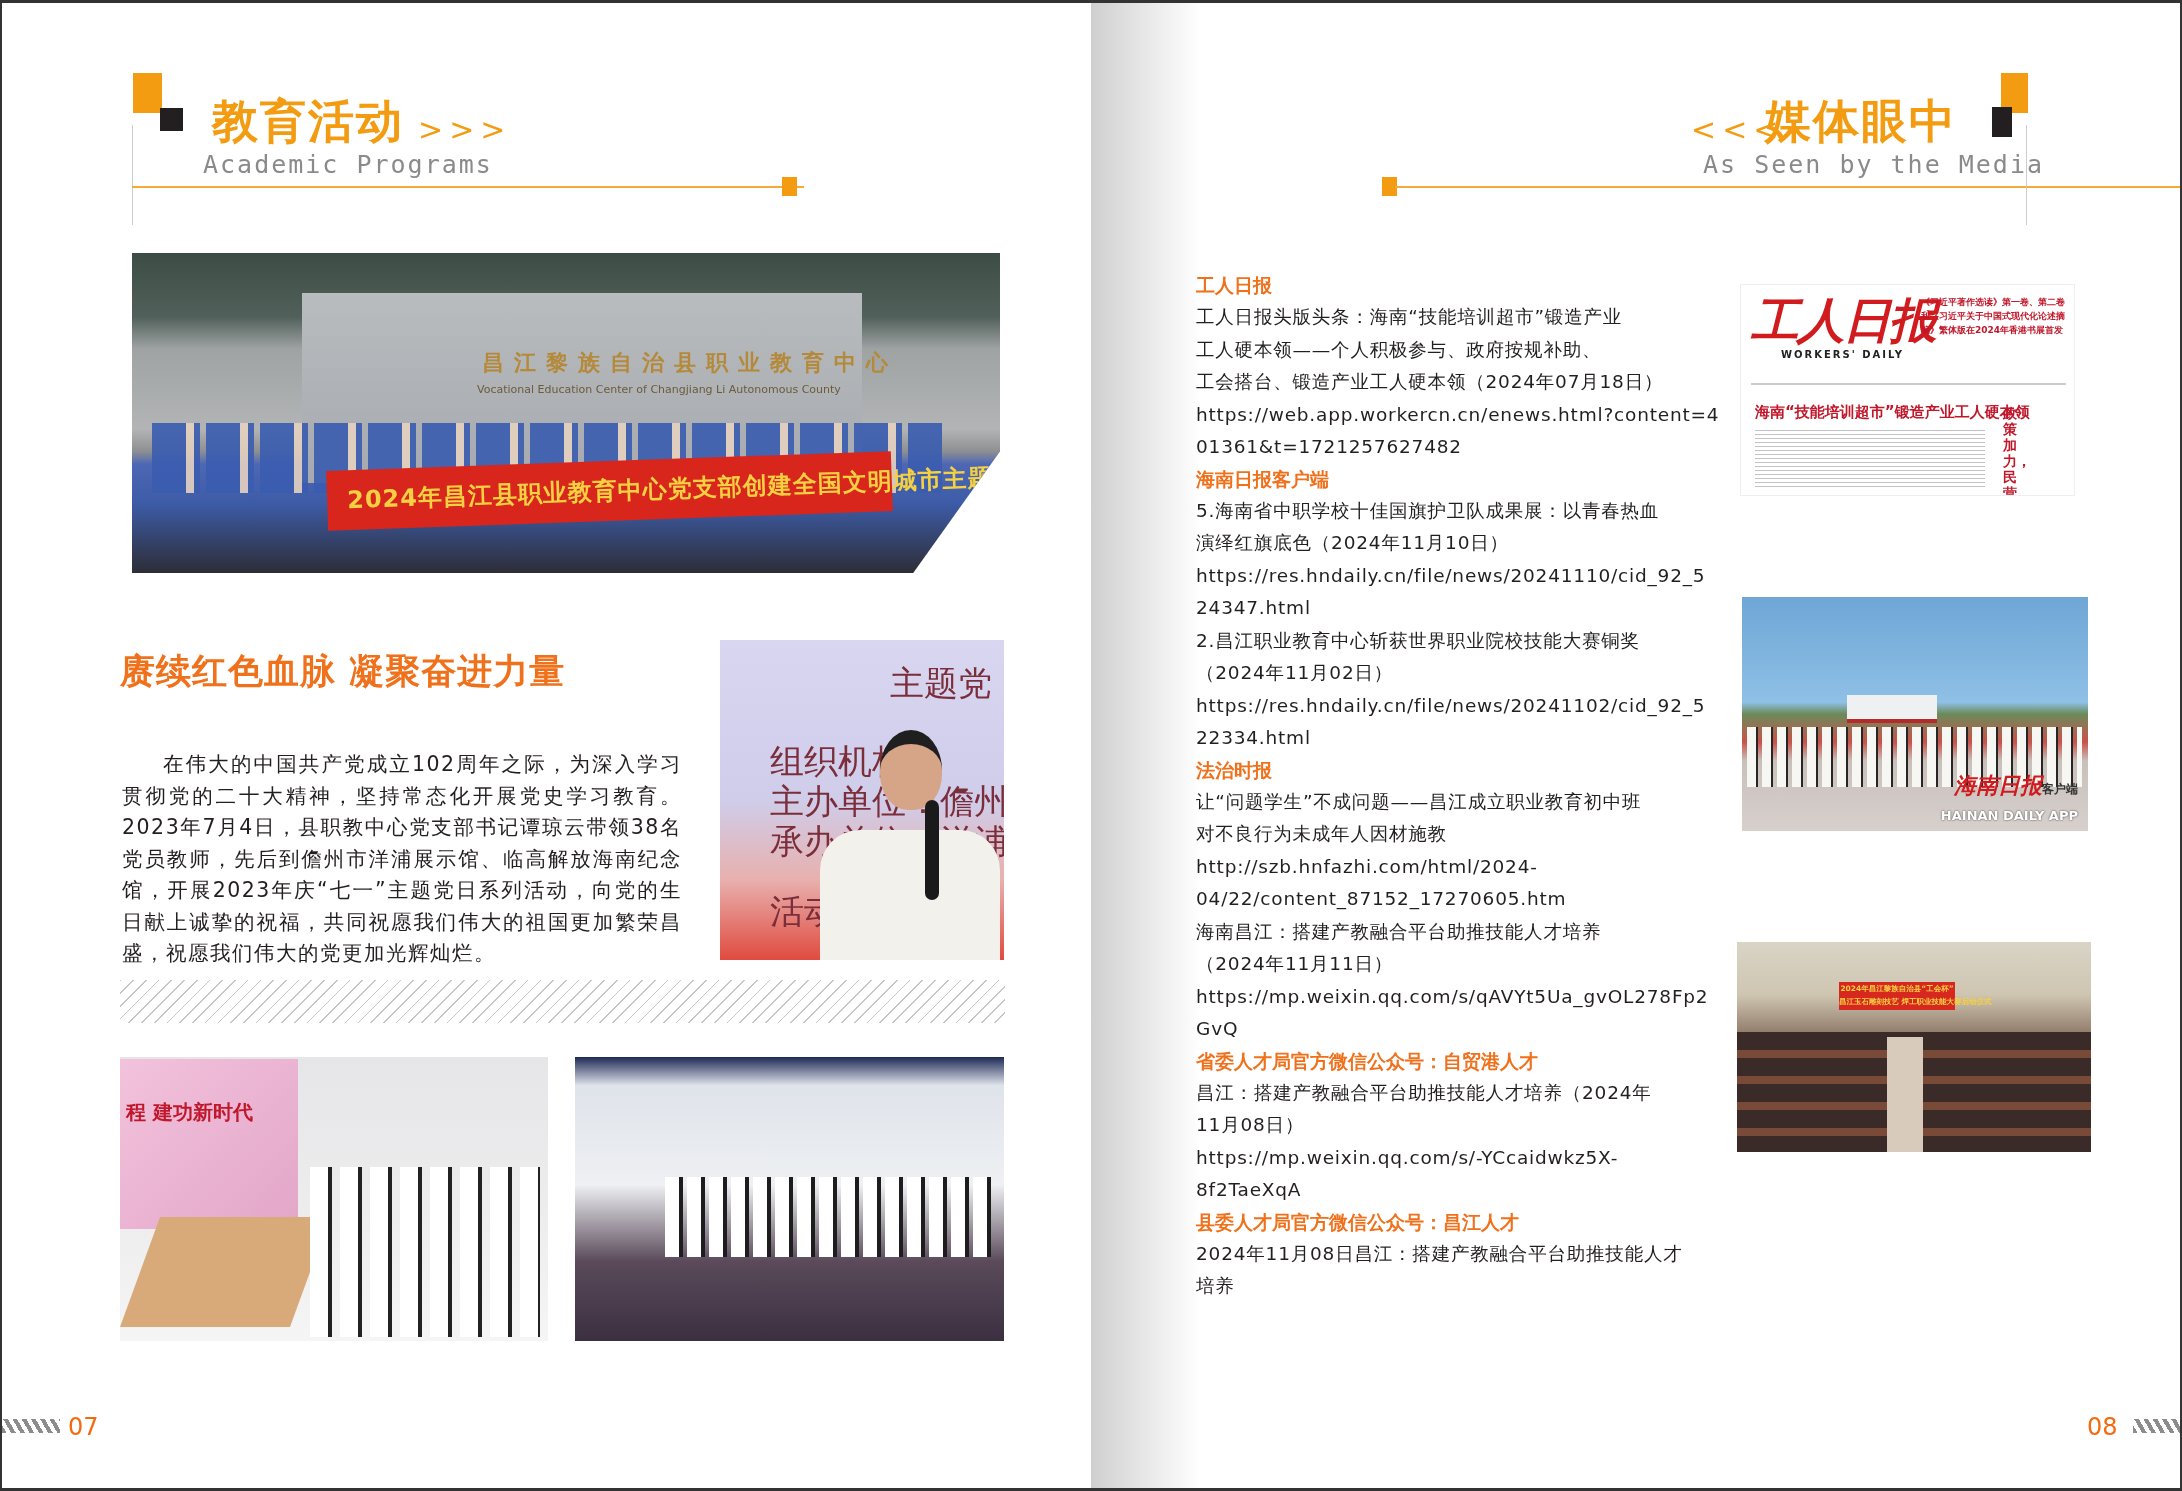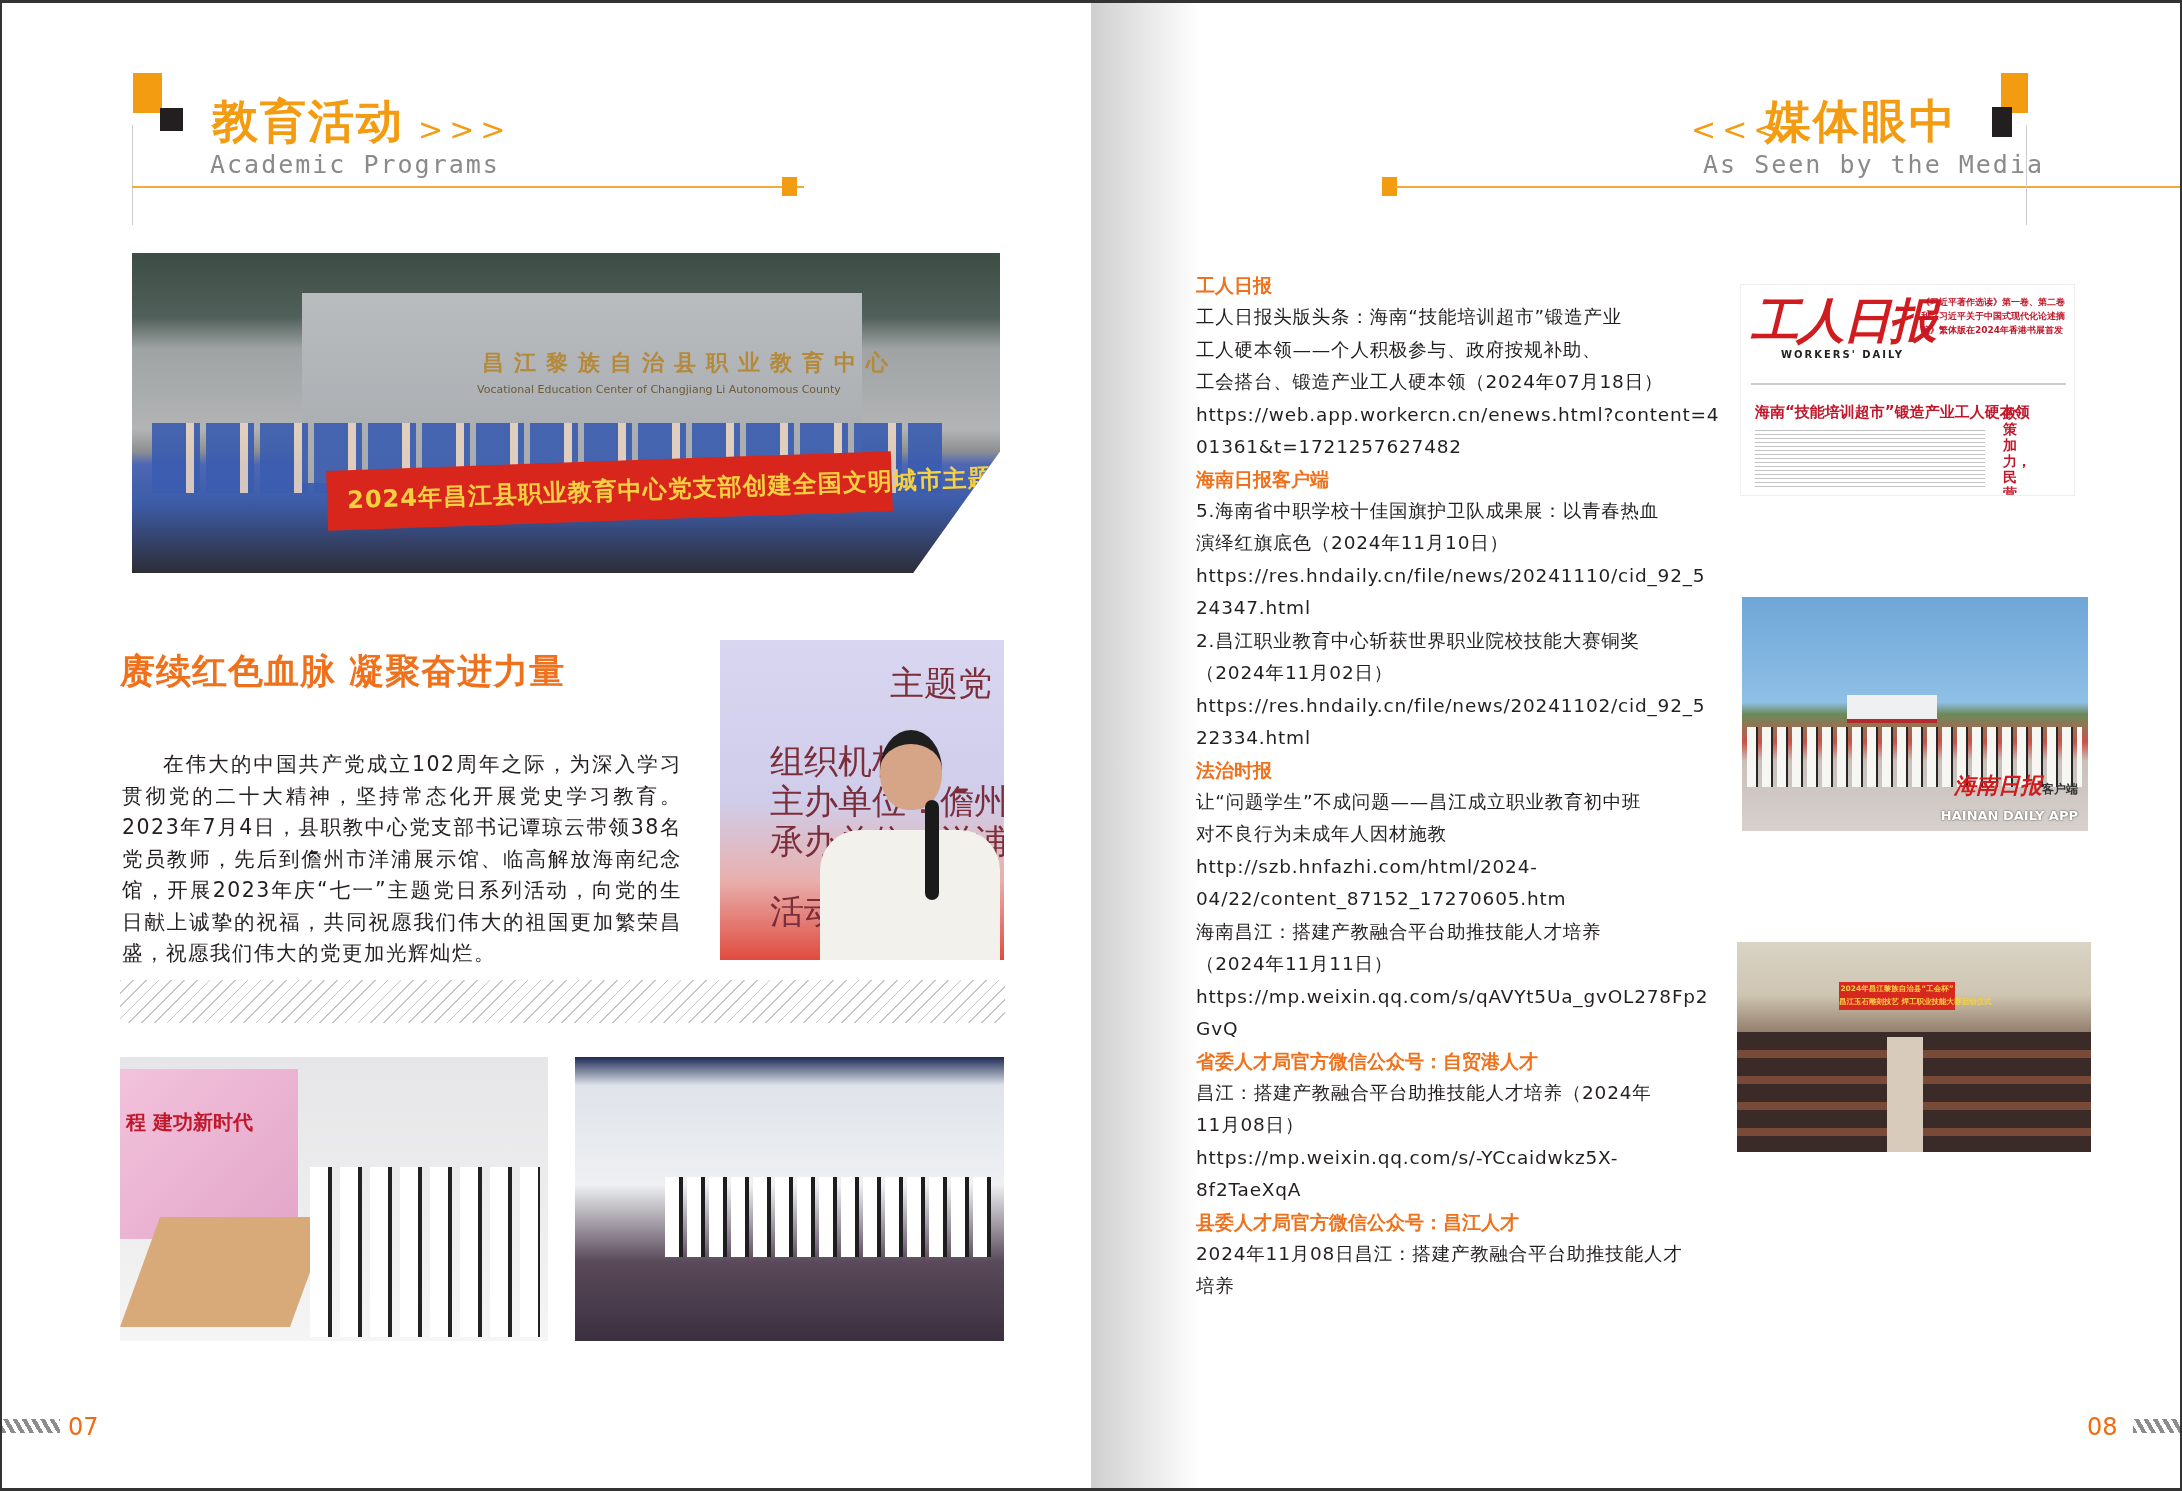--- a/index.html
+++ b/index.html
@@ -42,21 +42,21 @@
   .speaker-text { position: absolute; color: #7b2e3a; font-size: 34px; white-space: nowrap; line-height: 1.25; }
   .speaker-body { position: absolute; left: 100px; top: 190px; width: 180px; height: 140px; background: #f3f1ec; border-radius: 40px 40px 0 0; }
   .speaker-head { position: absolute; left: 160px; top: 90px; width: 62px; height: 80px; background: #d6a486; border-radius: 50% 50% 45% 45%; border-top: 14px solid #1f1f1f; }
   .speaker-mic { position: absolute; left: 205px; top: 160px; width: 14px; height: 100px; background: #1a1a1a; border-radius: 7px; }
 
   .hatch { position: absolute; left: 120px; top: 980px; width: 885px; height: 43px;
     background: repeating-linear-gradient(135deg, #b7b7b7 0 1.2px, transparent 1.2px 9px); opacity: 0.8; }
 
   .photo-hall { left: 120px; top: 1057px; width: 428px; height: 284px;
     background: linear-gradient(to bottom, #e6e6e8 0%, #ededee 55%, #f5f5f5 100%); }
-  .hall-screen { position: absolute; left: 0; top: 12px; width: 178px; height: 170px; background: linear-gradient(135deg, #f2c2dc, #e3a6c8); }
+  .hall-screen { position: absolute; left: 0; top: 2px; width: 178px; height: 170px; background: linear-gradient(135deg, #f2c2dc, #e3a6c8); }
   .hall-screen span { position: absolute; left: 6px; top: 40px; color: #c0172b; font-size: 20px; font-weight: bold; white-space: nowrap; }
   .hall-stage { position: absolute; left: 0; top: 160px; width: 170px; height: 110px; background: #d8aa7a; transform: skewX(-20deg); transform-origin: bottom left; }
   .hall-people { position: absolute; left: 190px; top: 110px; width: 230px; height: 170px;
     background: repeating-linear-gradient(to right, #ffffff 0 18px, #222 18px 22px, transparent 22px 30px); }
 
   .photo-lobby { left: 575px; top: 1057px; width: 429px; height: 284px;
     background: linear-gradient(to bottom, #1e2a55 0%, #dfe3ea 10%, #eef0f3 45%, #5a4a5a 72%, #3b3040 100%); }
   .lobby-people { position: absolute; left: 90px; top: 120px; width: 330px; height: 80px;
     background: repeating-linear-gradient(to right, #ffffff 0 14px, #1d1d1d 14px 18px, transparent 18px 22px); }
 
@@ -106,21 +106,21 @@
 <body>
 
 <div class="frame"></div>
 
 <section class="page page-left">
   <div class="sq-orange" style="left:133px;top:73px;width:29px;height:40px;"></div>
   <div class="sq-black" style="left:160px;top:108px;width:23px;height:23px;"></div>
   <div class="vline" style="left:132px;top:125px;height:100px;"></div>
   <div class="section-title" style="left:212px;top:98px;">教育活动</div>
   <div class="arrows" style="left:418px;top:115px;">&gt;&gt;&gt;</div>
-  <div class="section-sub" style="left:210px;top:152px;">Academic Programs</div>
+  <div class="section-sub" style="left:203px;top:152px;">Academic Programs</div>
   <div class="hline" style="left:132px;top:186px;width:672px;"></div>
   <div class="sq-orange" style="left:782px;top:177px;width:15px;height:19px;"></div>
 
   <div class="photo photo-campus">
     <div class="campus-wall"></div>
     <div class="campus-sign">昌江黎族自治县职业教育中心</div>
     <div class="campus-sign-en">Vocational Education Center of Changjiang Li Autonomous County</div>
     <div class="campus-people"></div>
     <div class="campus-banner">
       <span>2024年昌江县职业教育中心党支部创建全国文明城市主题党日活动</span>

